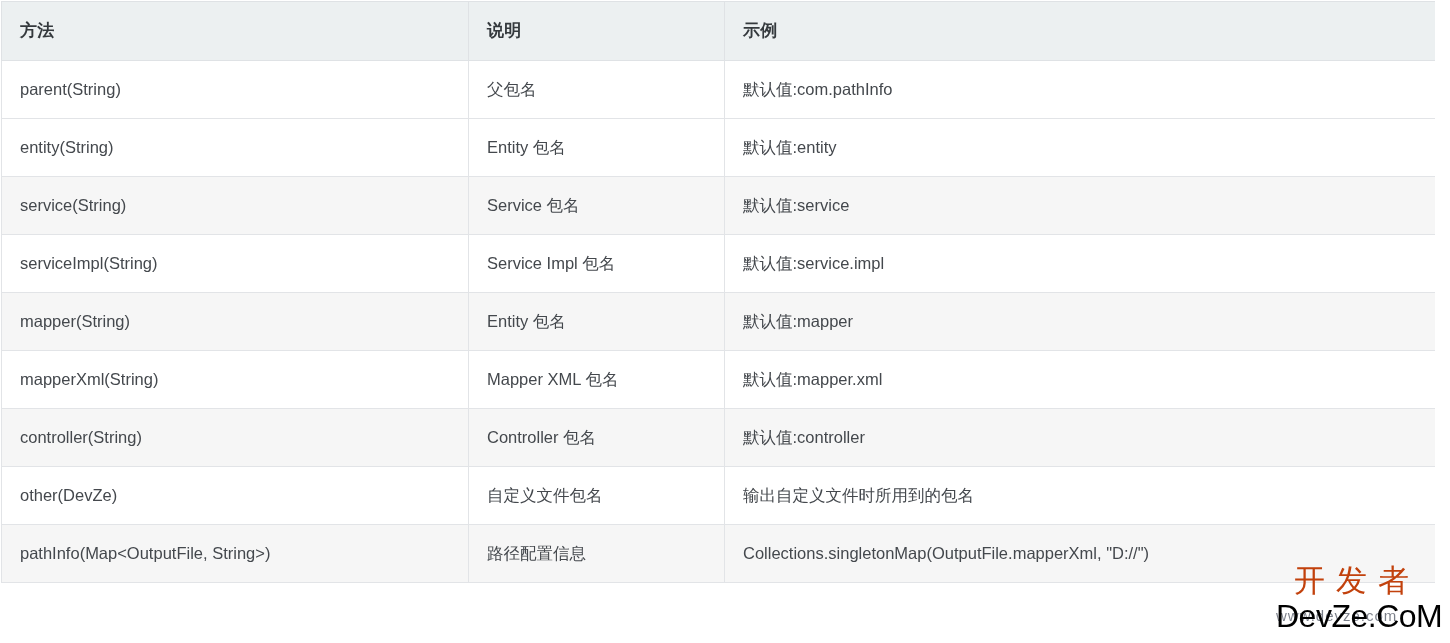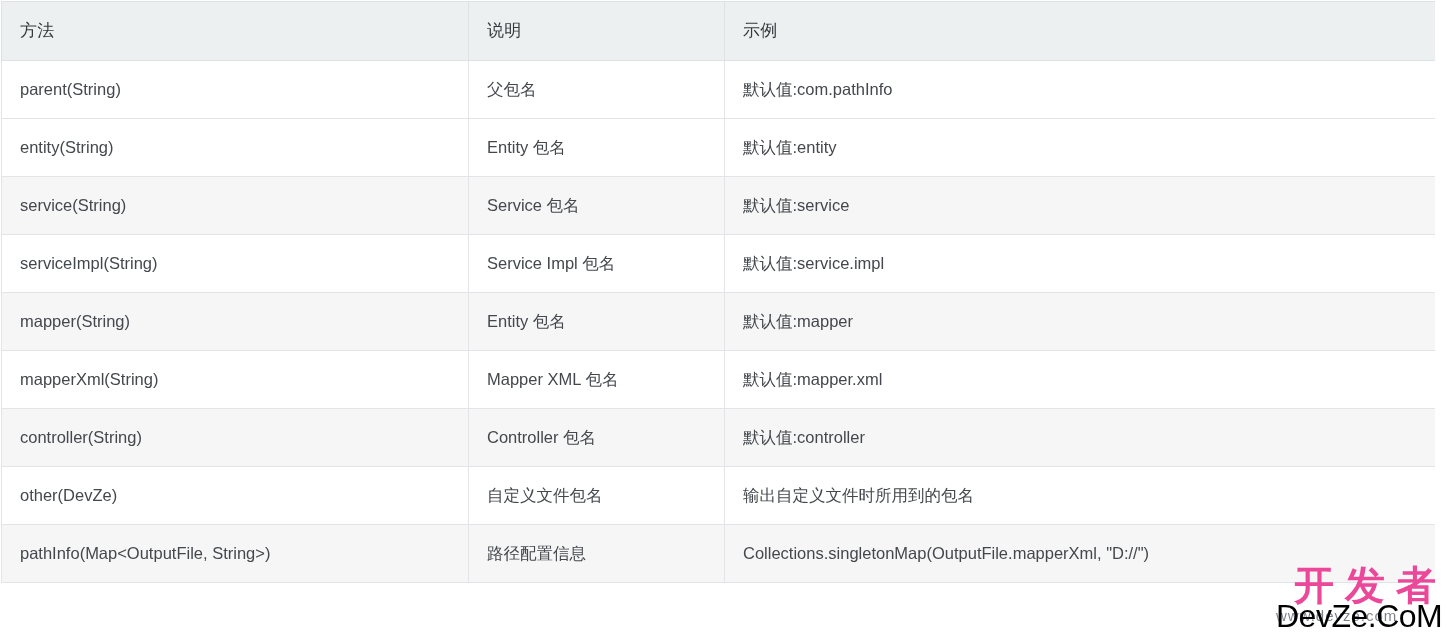--- a/index.html
+++ b/index.html
@@ -31,21 +31,21 @@
   }
 
   table.api-table col.c-method { width: 467px; }
   table.api-table col.c-desc   { width: 256px; }
   table.api-table col.c-demo   { width: 711px; }
 
   table.api-table thead th {
     background: #ecf0f1;
     color: #34393d;
     font-size: 17px;
-    font-weight: normal;
+    font-weight: bold;
     text-align: left;
     padding: 17px 18px 18px 18px;
     border: 1px solid #dfe2e5;
     height: 24px;
     box-sizing: border-box;
     white-space: nowrap;
     letter-spacing: 0.2px;
   }
 
   table.api-table tbody td {
@@ -87,23 +87,23 @@
     letter-spacing: 1px;
     opacity: 0.55;
     filter: blur(0.6px);
     white-space: nowrap;
     overflow: hidden;
   }
   .watermark .wm-cn {
     position: absolute;
     left: 24px;
     top: 20px;
-    color: #ec4899;
-    font-size: 40px;
-    font-weight: bold;
+    color: #c2410c;
+    font-size: 31px;
+    font-weight: normal;
     letter-spacing: 11px;
     line-height: 1;
     white-space: nowrap;
   }
   .watermark .wm-en {
     position: absolute;
     left: 6px;
     top: 55px;
     color: #000000;
     font-size: 32px;

